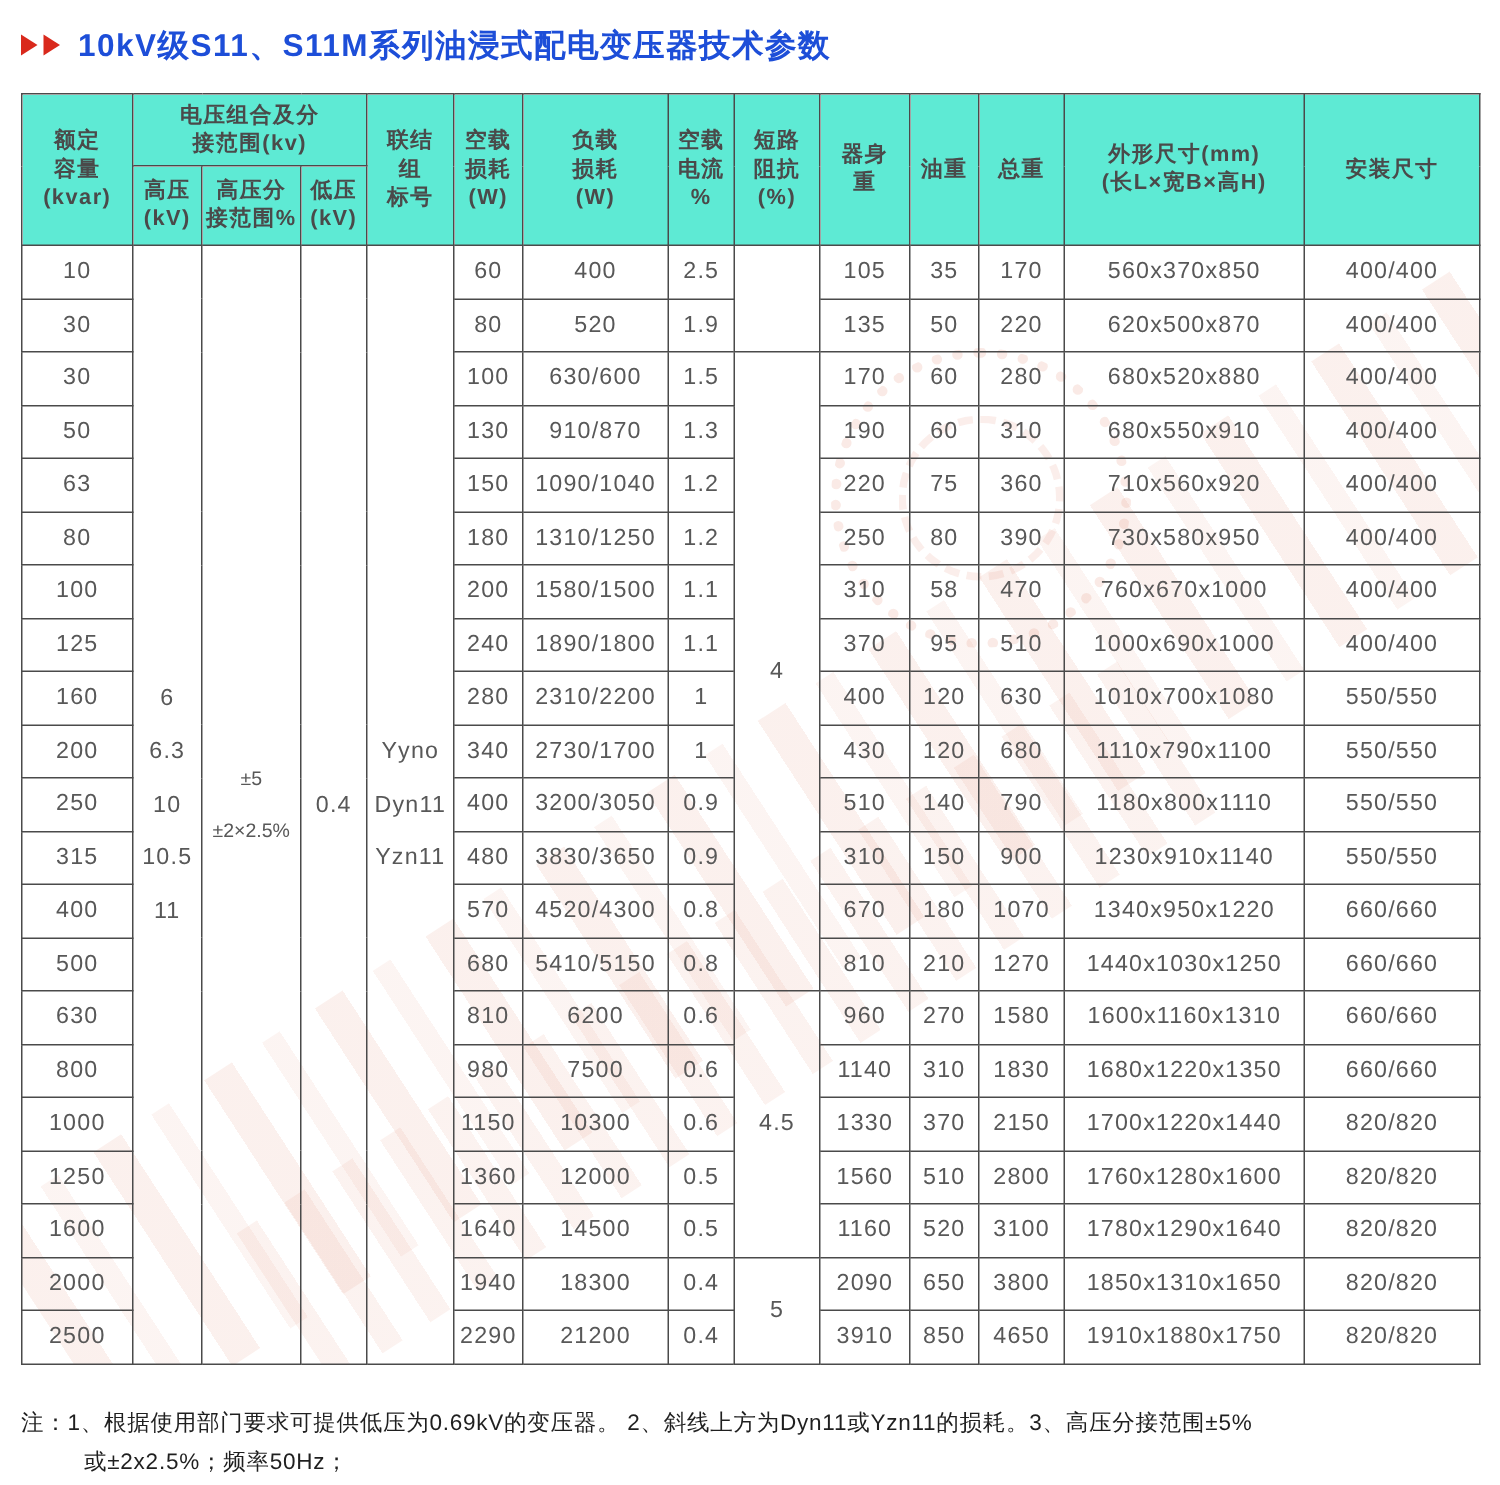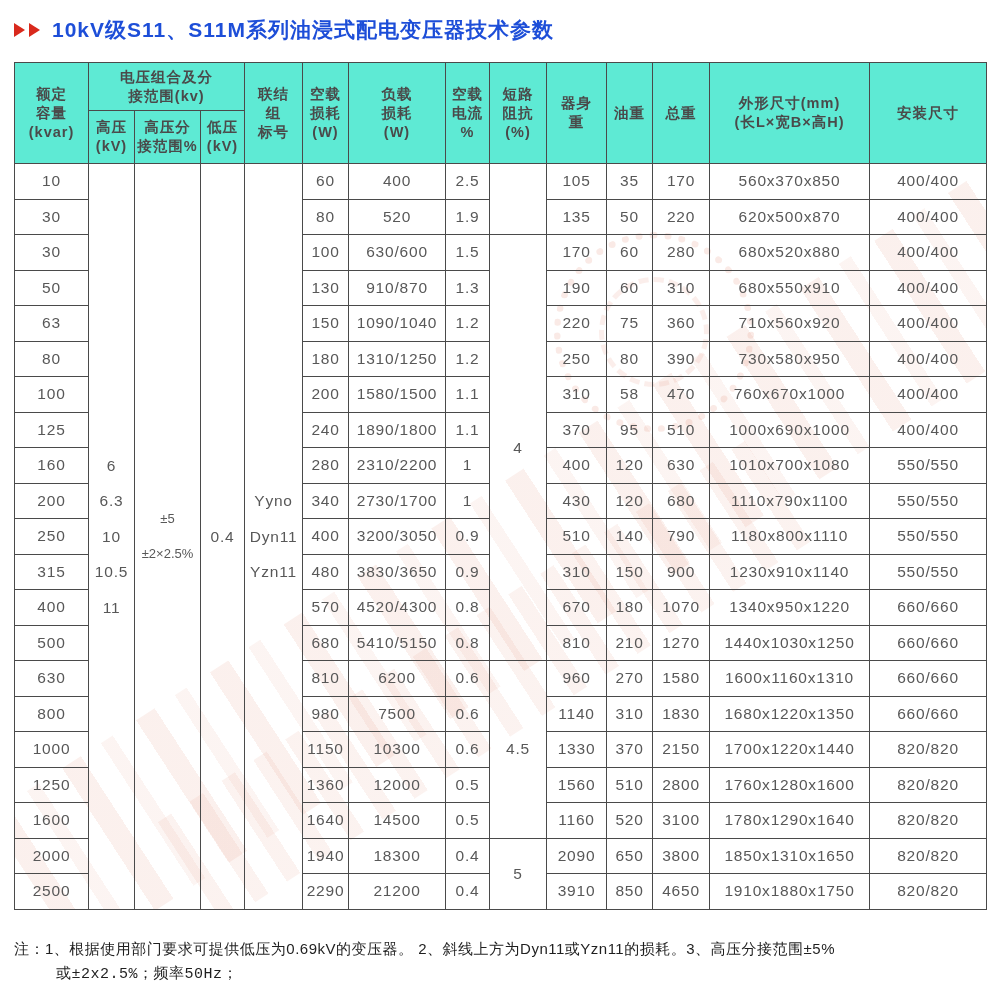--- a/index.html
+++ b/index.html
@@ -45,21 +45,21 @@
              background:repeating-linear-gradient(90deg,
                 rgba(228,152,130,0.12) 0 16px, transparent 16px 38px); }
   .wm-gear { position:absolute; left:540px; top:170px; width:200px; height:200px;
              border:7px dotted rgba(228,152,130,0.20); border-radius:50%; }
   .wm-gear-inner { position:absolute; left:585px; top:215px; width:110px; height:110px;
              border:5px dashed rgba(228,152,130,0.16); border-radius:50%; }
 
   
   .note { position:absolute; left:14px; top:936px; width:972px;
           color:#1f1f1f; font-size:15px; line-height:26px; letter-spacing:0.5px; }
-  .note-line2 { padding-left:42px;font-family:Liberation Mono, monospace; }
+  .note-line2 { padding-left:42px; }
 </style>
 </head>
 <body>
 
 <div class="page" data-name="page">
 
   <div class="title-row" data-name="page-title-row">
     <span class="arrow" data-name="red-arrow-icon"></span>
     <span class="arrow" data-name="red-arrow-icon"></span>
     <span class="title-text" data-name="page-title">10kV级S11、S11M系列油浸式配电变压器技术参数</span>

